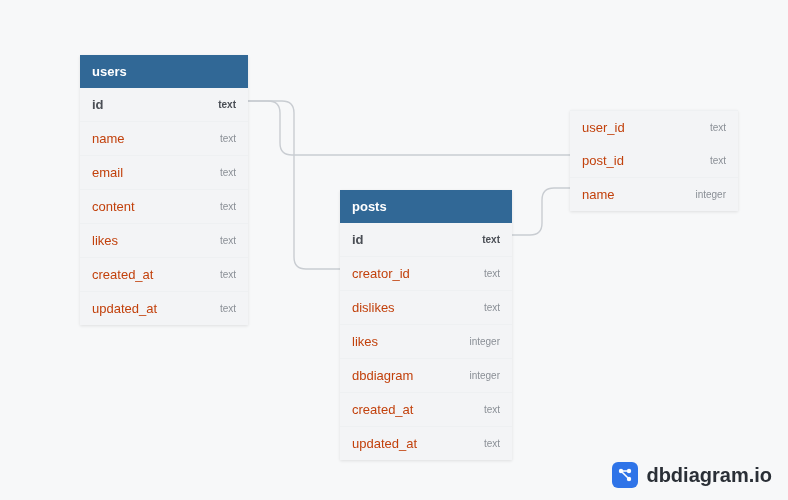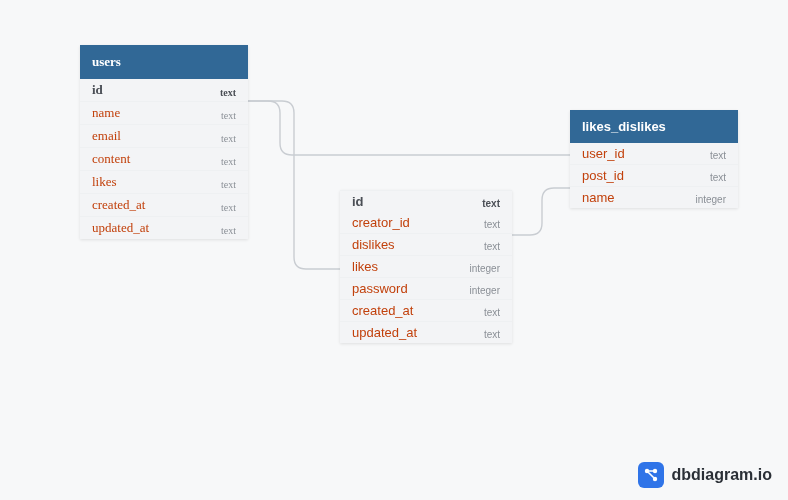--- a/index.html
+++ b/index.html
@@ -32,46 +32,46 @@
   .table-header {
     background: #316896;
     color: #fff;
     font-weight: 700;
     padding: 9px 12px;
     font-size: 13px;
   }
   .row {
     display: flex;
     justify-content: space-between;
-    align-items: flex-end;
-    padding: 3px 12px;
+    align-items: center;
+    padding: 9px 12px;
     border-top: 1px solid #eef0f2;
     background: #f3f4f6;
     gap: 20px;
   }
   .row:nth-child(2) { border-top: none; }
   .row .col-name { color: #c2410c; }
   .row .col-type { color: #8a8f96; font-size: 10px; }
   .row.pk .col-name { font-weight: 700; color: #4a4e55; }
   .row.pk .col-type { font-weight: 700; color: #4a4e55; }
 
   
-  .t-users { left: 80px; top: 45px; width: 168px; font-family: Liberation Serif, serif; }
+  .t-users { left: 80px; top: 55px; width: 168px; }
   .t-posts { left: 340px; top: 190px; width: 172px; }
   .t-likes { left: 570px; top: 110px; width: 168px; }
 
   .brand {
     position: absolute;
     right: 16px;
     bottom: 12px;
     display: flex;
     align-items: center;
     gap: 8px;
     color: #2a2f36;
-    font-size: 16px;
+    font-size: 20px;
     font-weight: 600;
   }
   .brand-logo {
     width: 26px;
     height: 26px;
     background: #2f74e8;
     border-radius: 6px;
     display: flex;
     align-items: center;
     justify-content: center;
@@ -120,52 +120,52 @@
       <span class="col-name">created_at</span>
       <span class="col-type">text</span>
     </div>
     <div class="row">
       <span class="col-name">updated_at</span>
       <span class="col-type">text</span>
     </div>
   </div>
 
   <div class="table t-posts">
+    <div class="table-header">posts</div>
     <div class="row pk">
       <span class="col-name">id</span>
       <span class="col-type">text</span>
     </div>
     <div class="row">
       <span class="col-name">creator_id</span>
       <span class="col-type">text</span>
     </div>
     <div class="row">
       <span class="col-name">dislikes</span>
       <span class="col-type">text</span>
     </div>
     <div class="row">
       <span class="col-name">likes</span>
       <span class="col-type">integer</span>
     </div>
     <div class="row">
-      <span class="col-name">password</span>
+      <span class="col-name">dbdiagram</span>
       <span class="col-type">integer</span>
     </div>
     <div class="row">
       <span class="col-name">created_at</span>
       <span class="col-type">text</span>
     </div>
     <div class="row">
       <span class="col-name">updated_at</span>
       <span class="col-type">text</span>
     </div>
   </div>
 
   <div class="table t-likes">
-    <div class="table-header">likes_dislikes</div>
     <div class="row">
       <span class="col-name">user_id</span>
       <span class="col-type">text</span>
     </div>
     <div class="row">
       <span class="col-name">post_id</span>
       <span class="col-type">text</span>
     </div>
     <div class="row">
       <span class="col-name">name</span>

